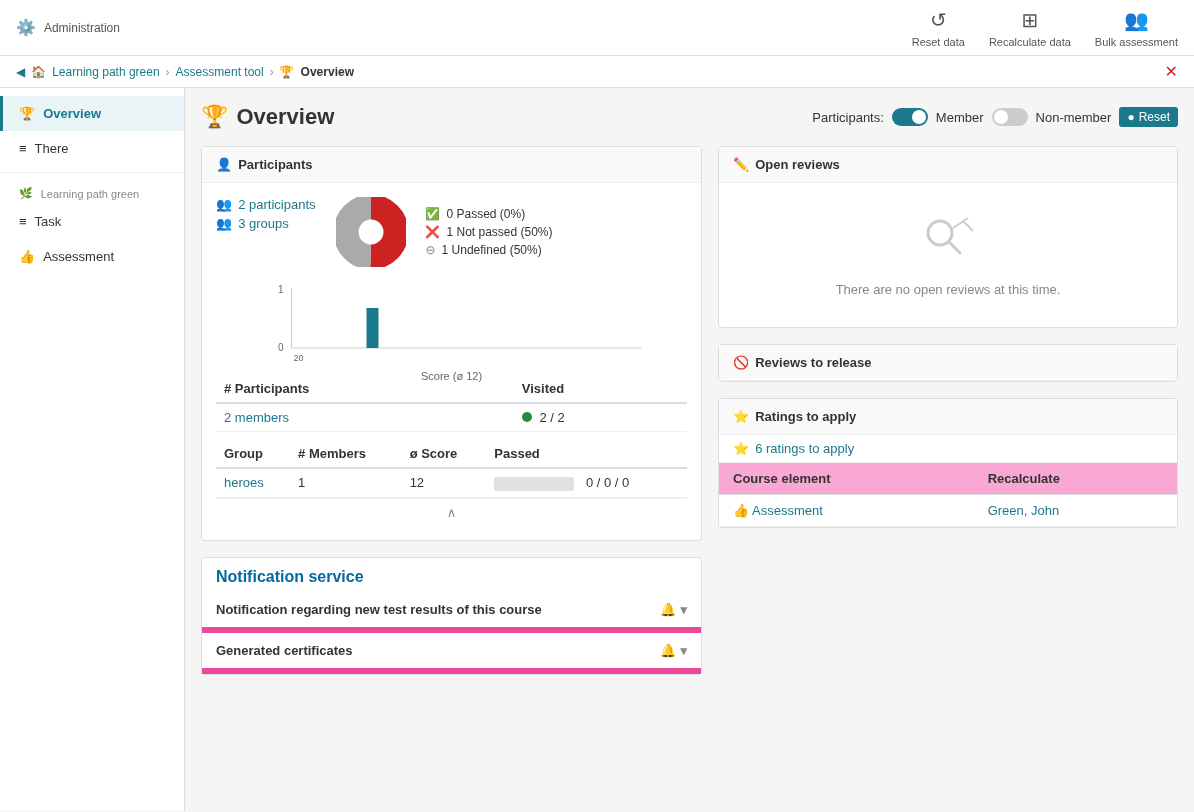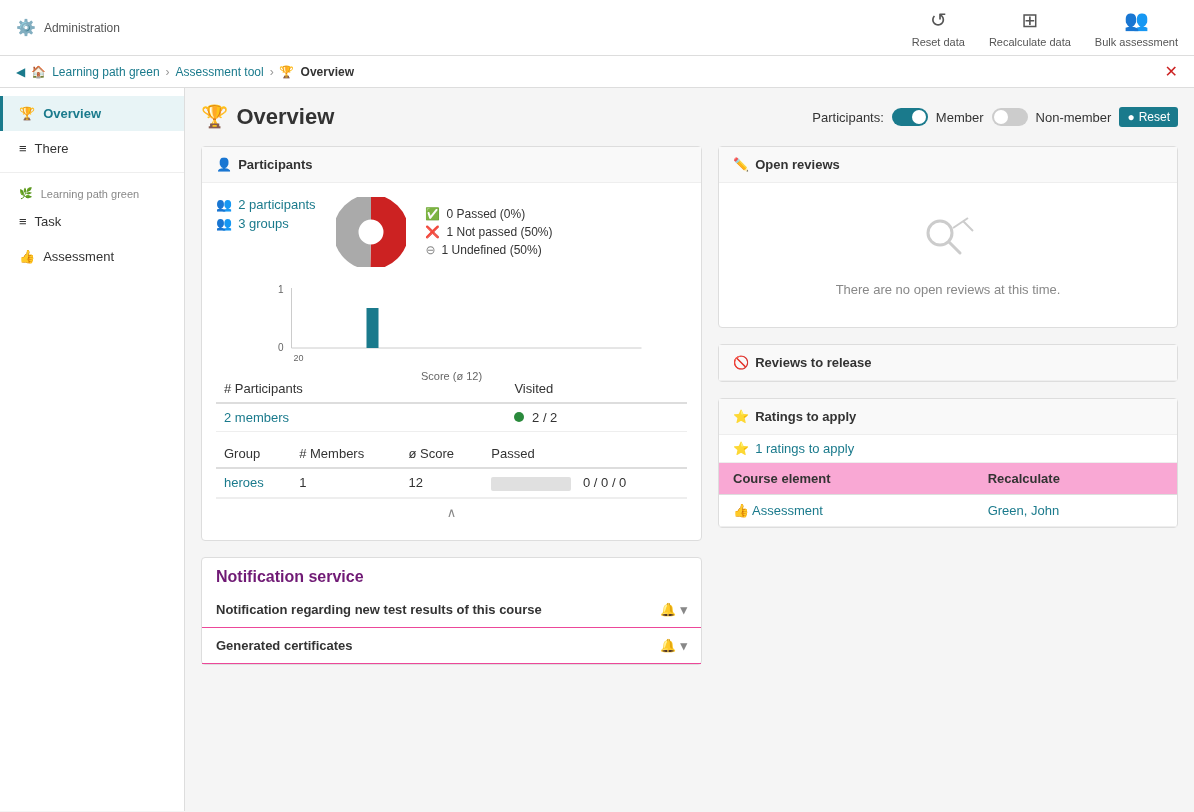--- a/index.html
+++ b/index.html
@@ -84,21 +84,21 @@
     .dot-red { color: #cc2222; }
     .dot-gray { color: #888; }
 
     
     .bar-chart-container { position: relative; height: 80px; margin-top: 8px; }
     .bar-chart-svg { width: 100%; height: 80px; }
     .chart-label { font-size: 11px; color: #666; text-align: center; margin-top: 4px; }
 
     
     .data-table { width: 100%; border-collapse: collapse; font-size: 13px; }
-    .data-table th { text-align: left; padding: 6px 8px; font-weight: normal; border-bottom: 2px solid #ddd; color: #333; margin-top: 36px; }
+    .data-table th { text-align: left; padding: 6px 8px; font-weight: bold; border-bottom: 2px solid #ddd; color: #333; margin-top: 36px; }
     .data-table td { padding: 6px 8px; border-bottom: 1px solid #eee; }
     .link { color: #1a7a8c; text-decoration: none; cursor: pointer; }
     .green-dot { width: 10px; height: 10px; background: #2a8a3c; border-radius: 50%; display: inline-block; margin-right: 4px; }
     .progress-bar-container { background: #e0e0e0; height: 14px; width: 80px; border-radius: 2px; display: inline-block; vertical-align: middle; }
 
     
     .collapse-row { text-align: center; padding: 6px; border-top: 1px solid #eee; cursor: pointer; color: #888; }
 
     
     .empty-state { text-align: center; padding: 30px 20px; }
@@ -106,25 +106,25 @@
     .empty-text { color: #888; font-size: 13px; }
 
     
     .ratings-link { color: #1a7a8c; padding: 6px 14px; display: flex; align-items: center; gap: 6px; border-bottom: 1px solid #eee; }
     .ratings-table { width: 100%; border-collapse: collapse; font-size: 13px; }
     .ratings-table th { padding: 8px 14px; text-align: left; font-weight: bold; border-bottom: 1px solid #ddd; background: #f9a8d4; }
     .ratings-table td { padding: 8px 14px; border-bottom: 1px solid #eee; }
 
     
     .notification-card { margin-bottom: 16px; }
-    .notification-item { display: flex; justify-content: space-between; padding: 10px 14px; border-bottom: 1px solid #ec4899; font-size: 13px; font-weight: bold; }
+    .notification-item { display: flex; justify-content: space-between; padding: 10px 14px; border-bottom: 6px solid #ec4899; font-size: 13px; font-weight: bold; }
     .bell-btn { display: flex; align-items: center; gap: 4px; color: #888; cursor: pointer; }
 
     
-    .section-header { font-size: 16px; font-weight: bold; padding: 10px 14px 6px; color: #701a75; }
+    .section-header { font-size: 16px; font-weight: bold; padding: 10px 14px 6px; color: #0369a1; }
   </style>
 </head>
 <body>
 
 <div class="topbar">
   <div class="topbar-left">
     <span class="icon">⚙️</span>
     <span>Administration</span>
   </div>
   <div class="topbar-right">
@@ -359,21 +359,21 @@
           </div>
         </div>
 
         <div class="card">
           <div class="card-header">
             <span>⭐</span>
             <span>Ratings to apply</span>
           </div>
           <div class="ratings-link">
             <span>⭐</span>
-            <a class="link">1 ratings to apply</a>
+            <a class="link">6 ratings to apply</a>
           </div>
           <table class="ratings-table">
             <thead>
               <tr>
                 <th>Course element</th>
                 <th>Recalculate</th>
               </tr>
             </thead>
             <tbody>
               <tr>

